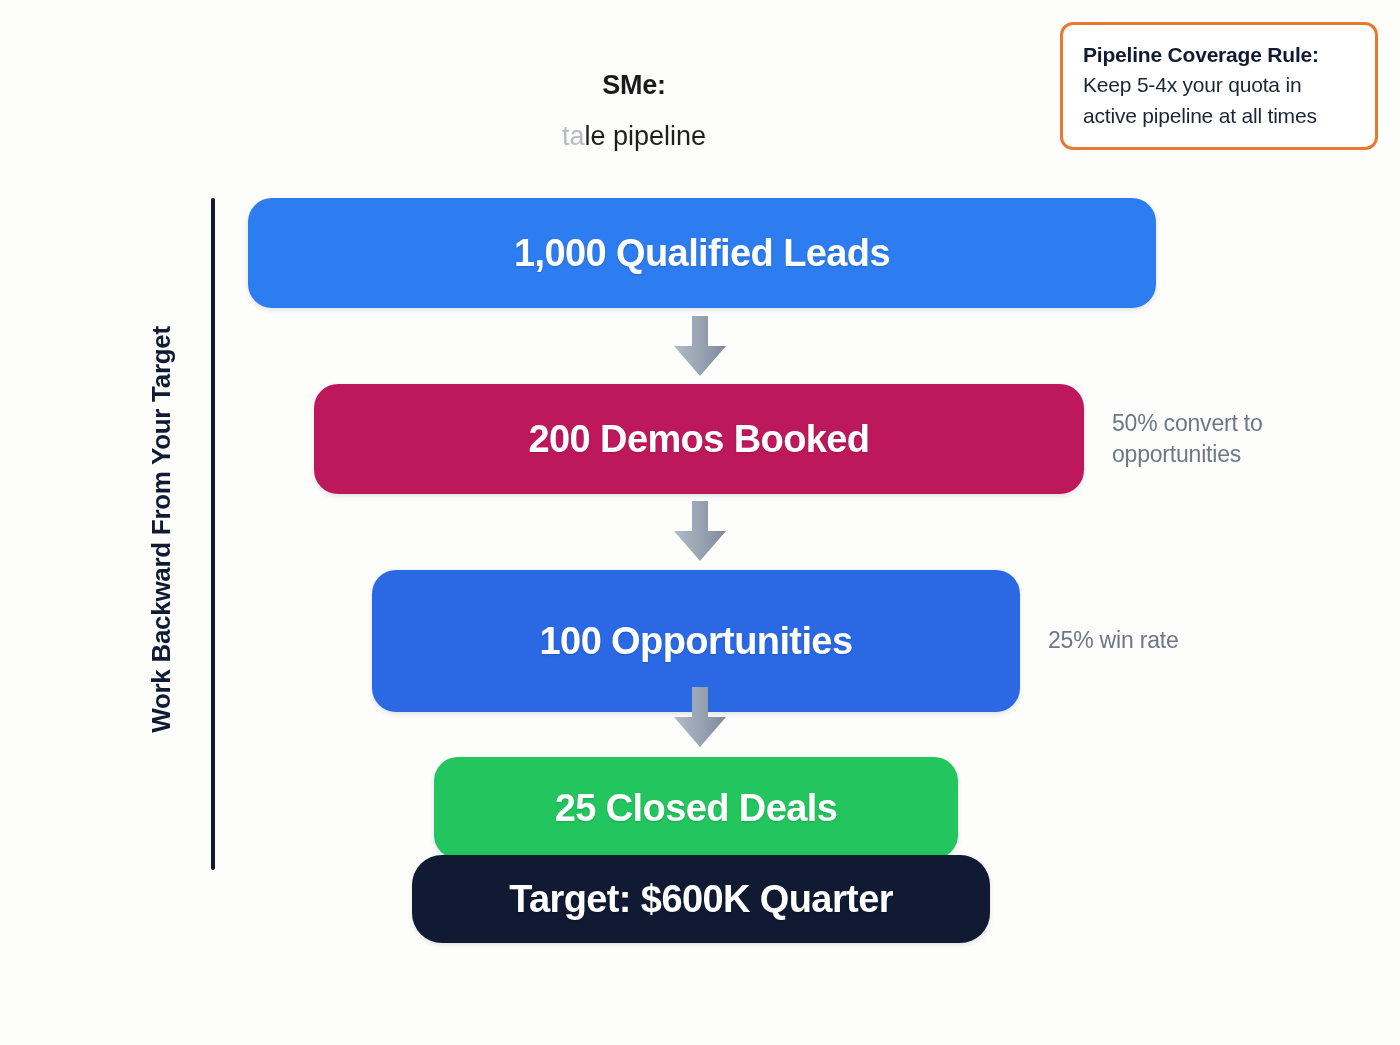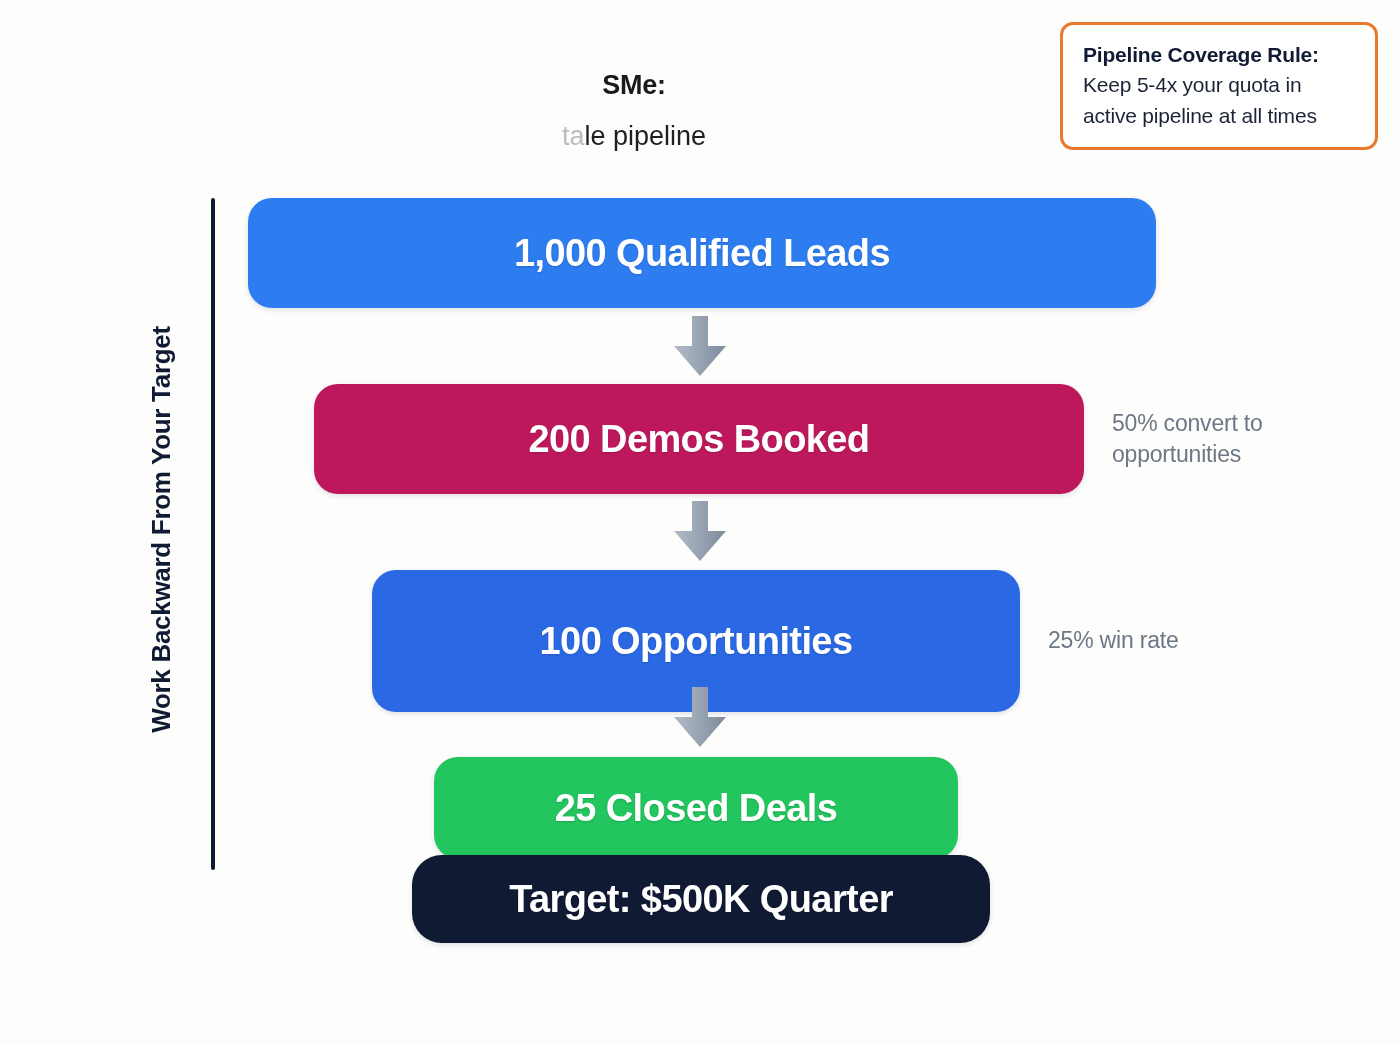--- a/index.html
+++ b/index.html
@@ -209,16 +209,16 @@
     <svg width="56" height="62" viewBox="0 0 56 62">
       <path d="M20 0 H36 V30 H54 L28 60 L2 30 H20 Z" fill="url(#ag1)"></path>
     </svg>
   </div>
 
   <div class="stage" style="left:434px; top:757px; width:524px; height:102px; background:#22c55e;">
     <span class="stage-label">25 Closed Deals</span>
   </div>
 
   <div class="stage stage-target" style="left:412px; top:855px; width:578px; height:88px; background:#101a33; border-radius:30px;">
-    <span class="stage-label">Target: $500K Quarter</span>
+    <span class="stage-label">Target: $600K Quarter</span>
   </div>
 
 </div>
 
 </body></html>

